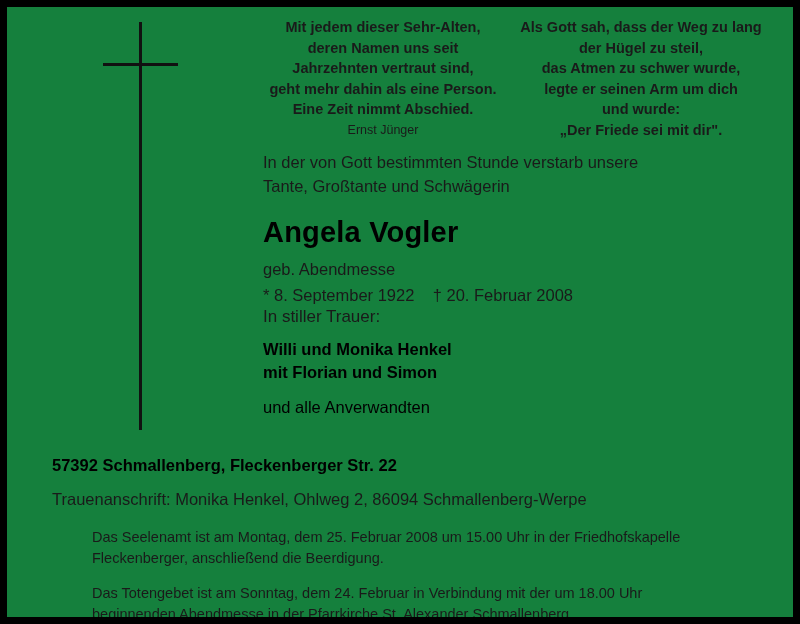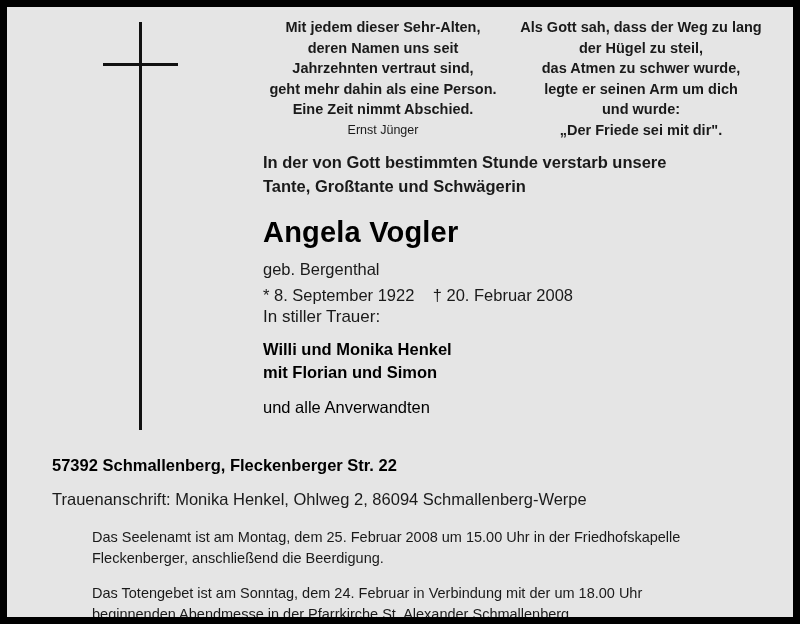--- a/index.html
+++ b/index.html
@@ -18,21 +18,21 @@
     box-sizing: border-box;
     background: #ffffff;
     border: 7px solid #000000;
     overflow: hidden;
   }
   .inner {
     position: relative;
     width: 100%;
     height: 100%;
     box-sizing: border-box;
-    background: #e5e5e5;
+    background: #15803d;
   }
 
   
   .cross {
     position: absolute;
     left: 96px;
     top: 15px;
     width: 82px;
     height: 408px;
     pointer-events: none;
@@ -85,21 +85,21 @@
   
   .center-col {
     position: absolute;
     left: 256px;
     top: 143px;
     width: 510px;
   }
   .intro {
     font-size: 16.5px;
     line-height: 24px;
-    font-weight: bold;
+    font-weight: normal;
     color: #1a1a1a;
   }
   .intro .line { display: block; white-space: nowrap; }
 
   .deceased-name {
     margin-top: 17px;
     font-size: 29px;
     font-weight: bold;
     letter-spacing: 0.2px;
     line-height: 34px;
@@ -209,21 +209,21 @@
       <span class="line">„Der Friede sei mit dir".</span>
     </div>
 
     <div class="center-col">
       <div class="intro">
         <span class="line">In der von Gott bestimmten Stunde verstarb unsere</span>
         <span class="line">Tante, Großtante und Schwägerin</span>
       </div>
 
       <div class="deceased-name">Angela Vogler</div>
-      <div class="maiden-name">geb. Bergenthal</div>
+      <div class="maiden-name">geb. Abendmesse</div>
       <div class="life-dates">* 8. September 1922    † 20. Februar 2008</div>
 
       <div class="mourning-label">In stiller Trauer:</div>
       <div class="mourners">
         <span class="line">Willi und Monika Henkel</span>
         <span class="line">mit Florian und Simon</span>
       </div>
       <div class="relatives">und alle Anverwandten</div>
     </div>
 

